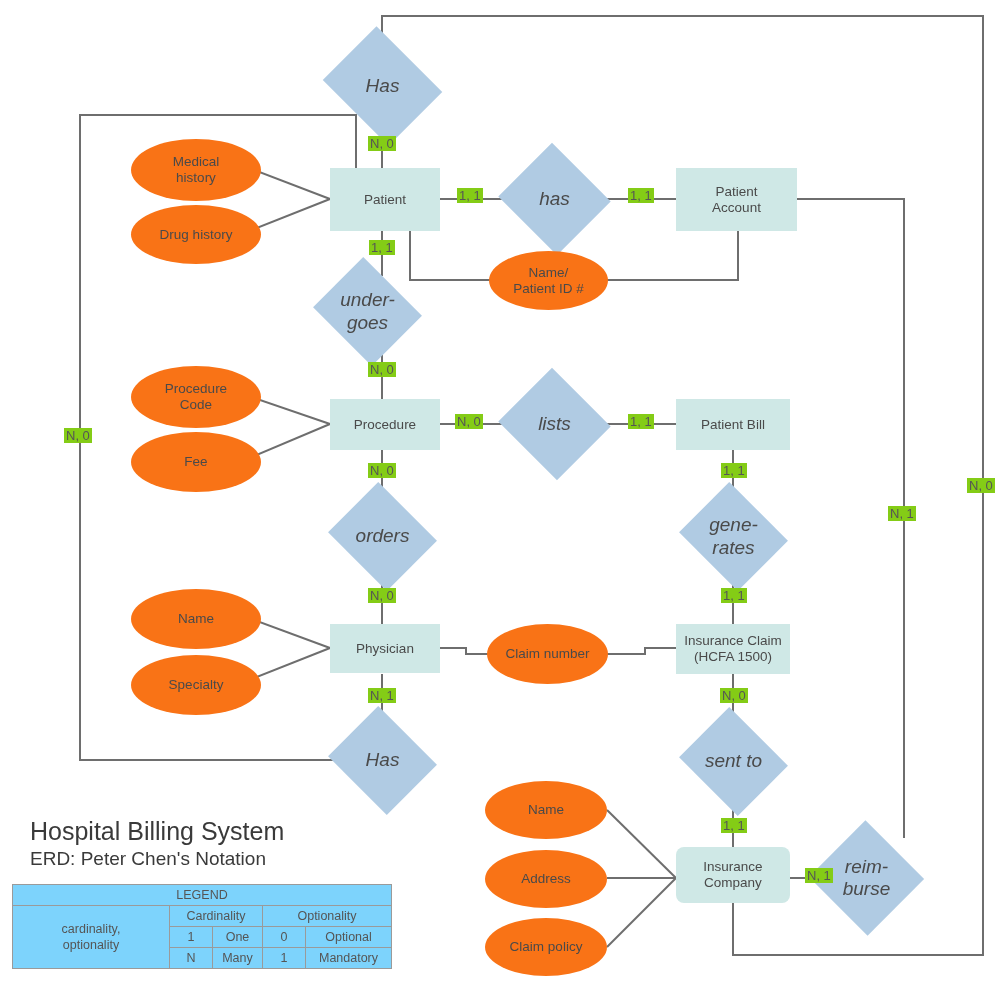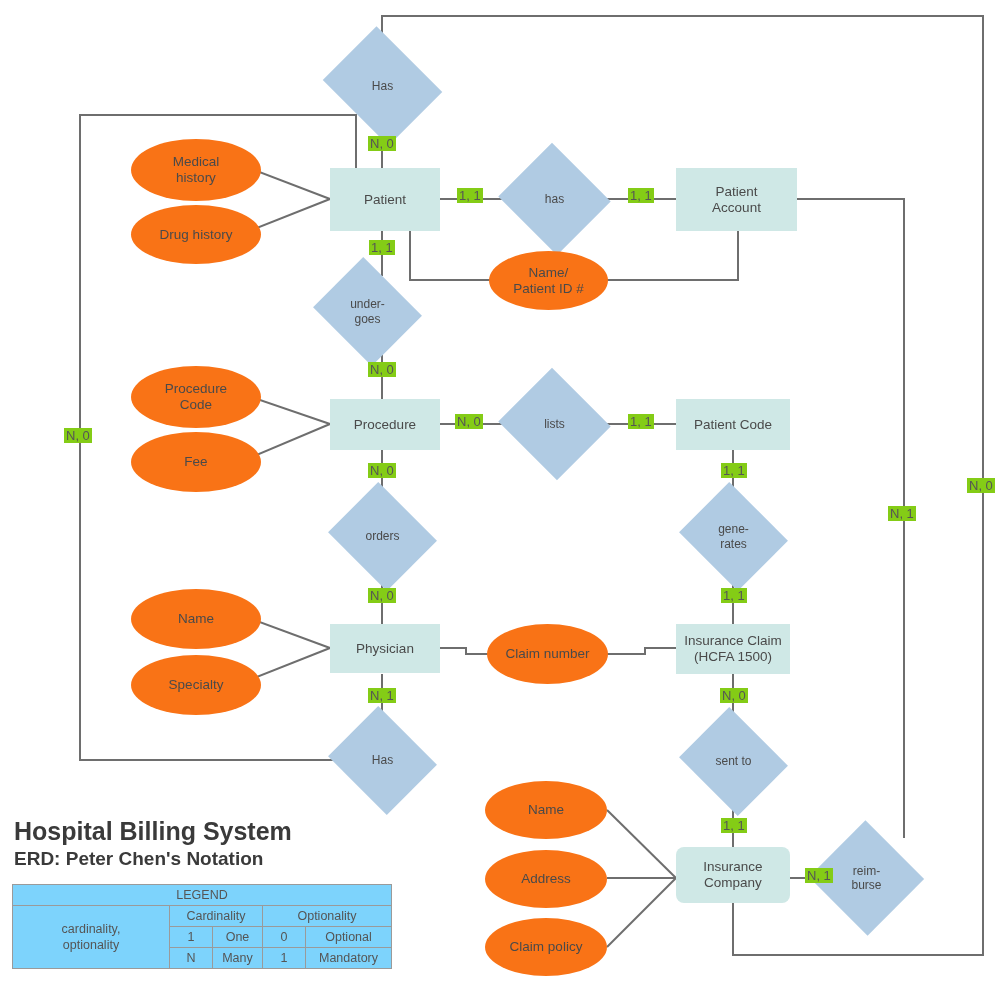--- a/index.html
+++ b/index.html
@@ -37,47 +37,47 @@
     font-size: 13.5px;
     z-index: 3;
   }
   .attr {
     background: #f97316;
     border-radius: 50%;
     font-size: 13.5px;
     z-index: 3;
   }
   .rel {
-    font-size: 12px;
+    font-size: 19px;
     z-index: 3;
     background: transparent;
+    font-style: italic;
   }
   .rel .dia {
     position: absolute;
     left: 0; top: 0;
     width: 100%; height: 100%;
     background: #b0cbe3;
     transform: rotate(45deg);
     z-index: -1;
   }
   .card {
     position: absolute;
     font-size: 13px;
     color: #555555;
     white-space: nowrap;
     z-index: 4;
     background: #84cc16;
     padding: 0 2px;
   }
   .titleblock {
     position: absolute;
-    left: 14px;
+    left: 30px;
     top: 818px;
     z-index: 5;
-    font-weight: bold;
   }
   .title-main {
     font-size: 25px;
     color: #3a3a3a;
     line-height: 1.1;
     white-space: nowrap;
   }
   .title-sub {
     font-size: 19px;
     color: #3a3a3a;
@@ -181,21 +181,21 @@
 
   <div class="node entity" style="left:676px; top:168px; width:121px; height:63px;">
     <span>Patient<br>Account</span>
   </div>
 
   <div class="node entity" style="left:330px; top:399px; width:110px; height:51px;">
     <span>Procedure</span>
   </div>
 
   <div class="node entity" style="left:676px; top:399px; width:114px; height:51px;">
-    <span>Patient Code</span>
+    <span>Patient Bill</span>
   </div>
 
   <div class="node entity" style="left:330px; top:624px; width:110px; height:49px;">
     <span>Physician</span>
   </div>
 
   <div class="node entity" style="left:676px; top:624px; width:114px; height:50px;">
     <span>Insurance Claim<br>(HCFA 1500)</span>
   </div>
 

